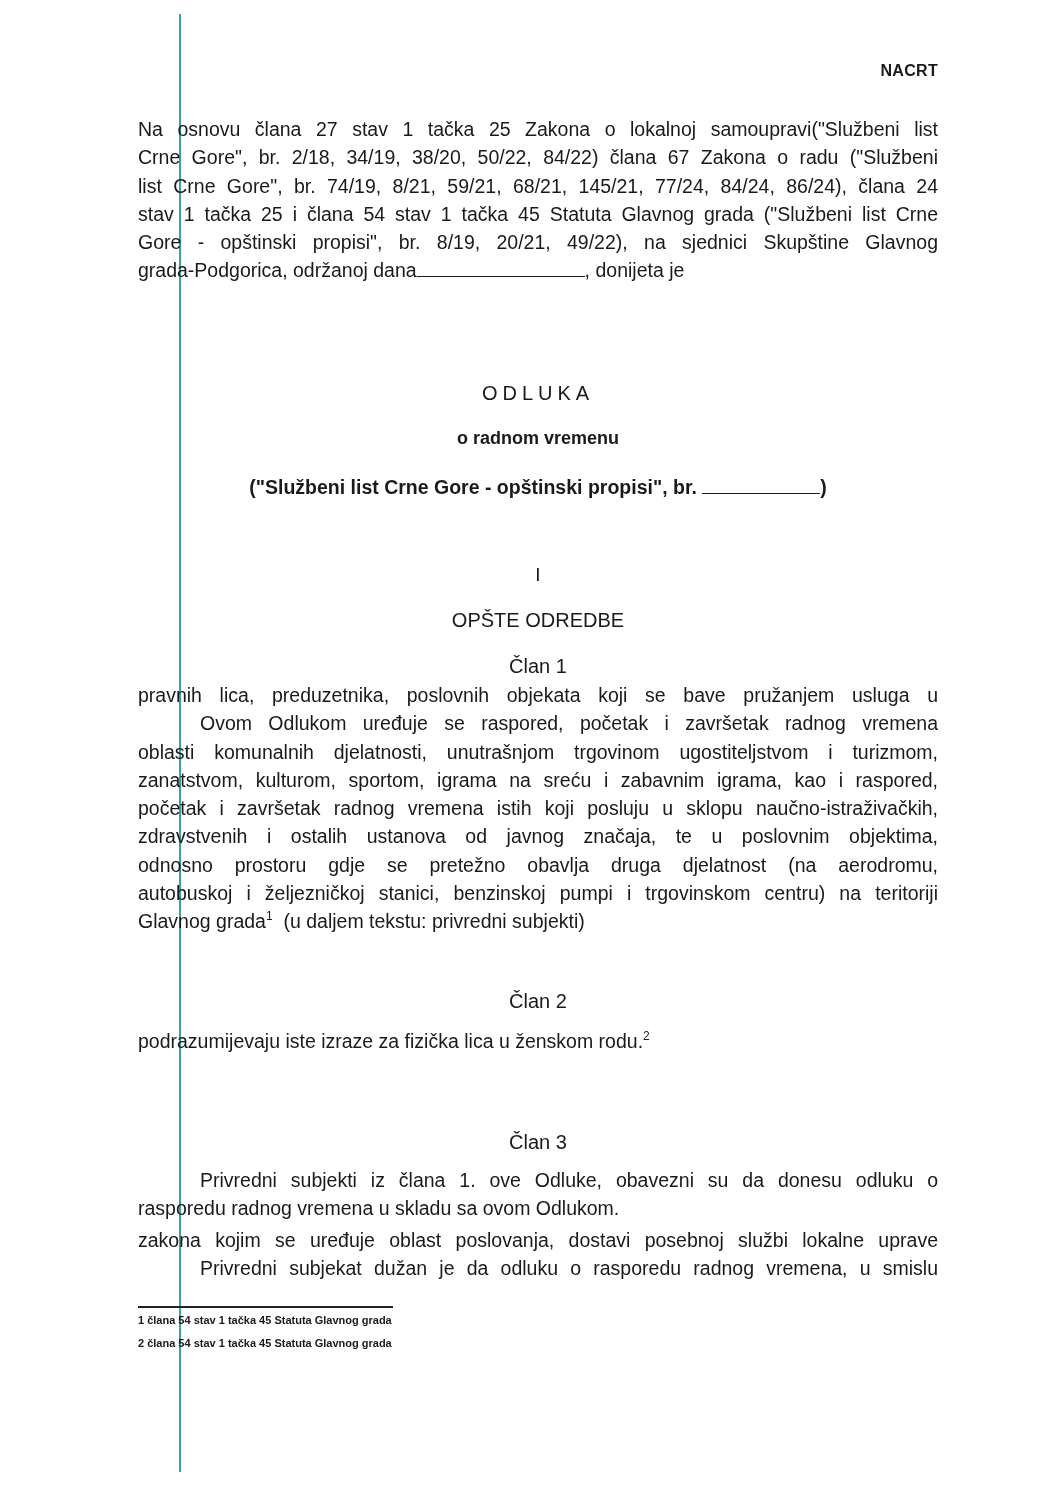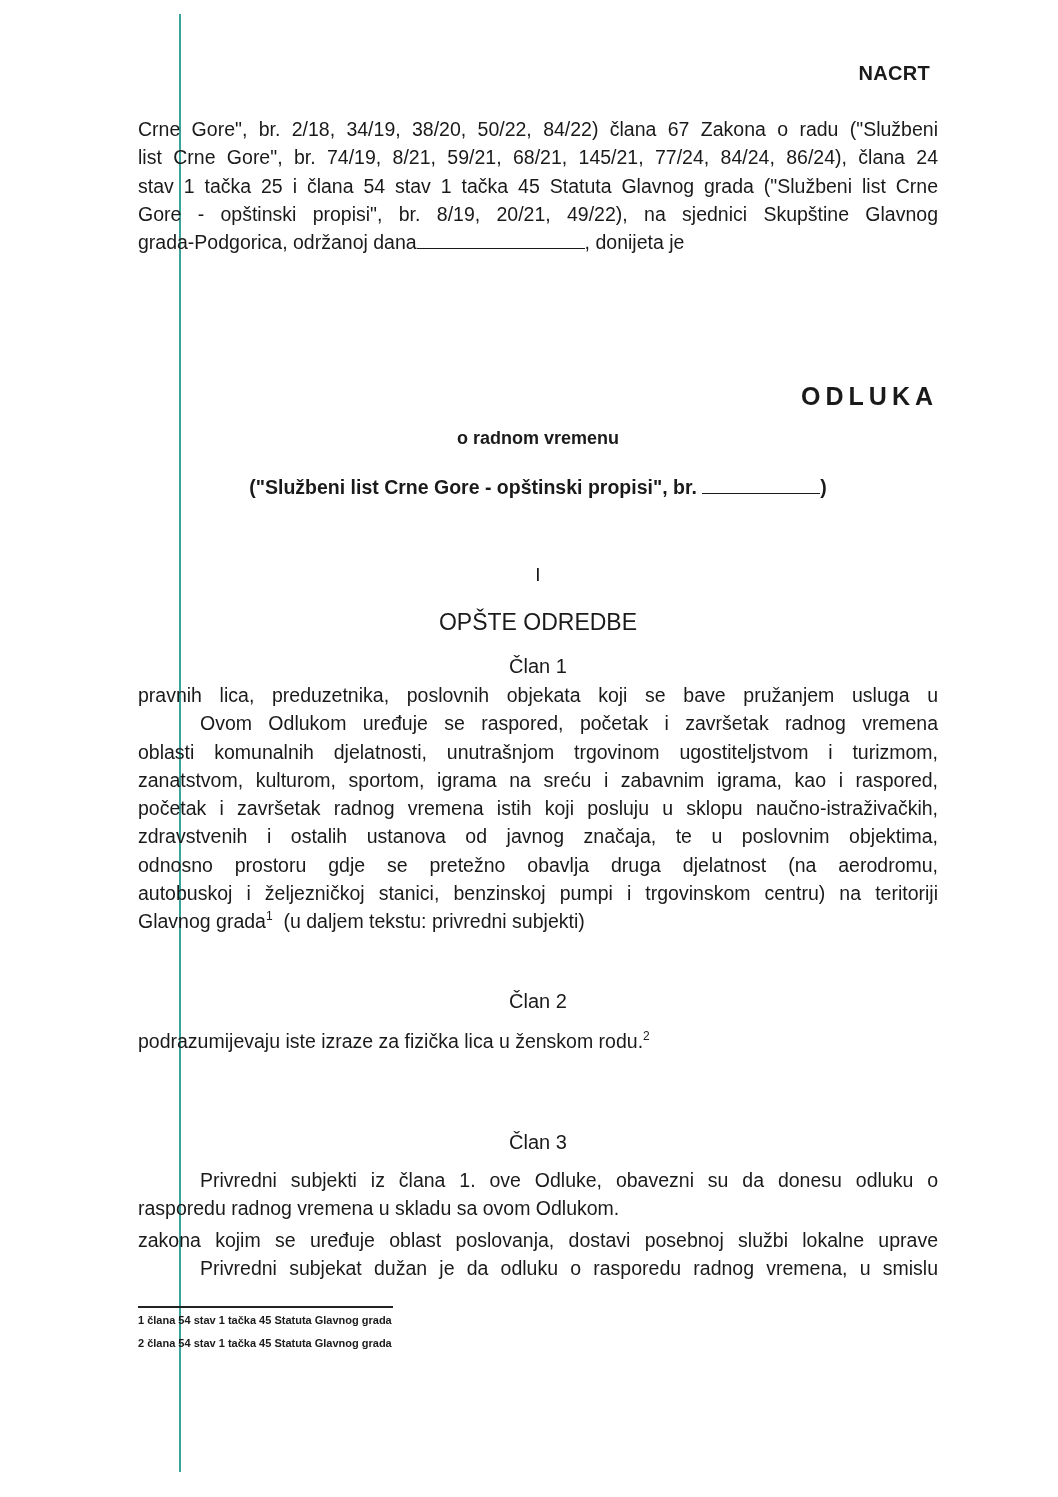--- a/index.html
+++ b/index.html
@@ -24,23 +24,23 @@
       background: #3aa39a;
     }
     .page {
       position: absolute;
       left: 138px;
       top: 0;
       width: 800px;
     }
     .draft-label {
       position: absolute;
-      right: 8px;
+      right: 0;
       top: 62px;
-      font-size: 20px;
+      font-size: 16px;
       font-weight: bold;
       letter-spacing: 0.3px;
     }
     .block {
       position: absolute;
       left: 0;
       width: 800px;
     }
     .line {
       display: block;
@@ -60,38 +60,37 @@
       padding-left: 62px;
       box-sizing: border-box;
     }
     .center {
       position: absolute;
       left: 0;
       width: 800px;
       text-align: center;
     }
     .title {
-      font-size: 25px;
-      font-weight: bold;
+      font-size: 20px;
+      font-weight: normal;
       letter-spacing: 5px;
-      text-align: right;
     }
     .subtitle {
       font-size: 18px;
       font-weight: bold;
     }
     .gazette {
       font-size: 19.5px;
       font-weight: bold;
     }
     .roman {
       font-size: 19px;
     }
     .section-head {
-      font-size: 23px;
+      font-size: 20px;
     }
     .article-head {
       font-size: 20px;
     }
     sup {
       font-size: 12px;
       vertical-align: 8px;
       line-height: 0;
     }
     .blank {
@@ -120,20 +119,21 @@
 </head>
 <body>
 
 <div class="margin-line"></div>
 
 <div class="page">
 
   <div class="draft-label">NACRT</div>
 
   <div class="block" style="top:115px;">
+    <span class="line">Na osnovu člana 27 stav 1 tačka 25 Zakona o lokalnoj samoupravi("Službeni list</span>
     <span class="line">Crne Gore", br. 2/18, 34/19, 38/20, 50/22, 84/22) člana 67 Zakona o radu ("Službeni</span>
     <span class="line">list Crne Gore", br. 74/19, 8/21, 59/21, 68/21, 145/21, 77/24, 84/24, 86/24), člana 24</span>
     <span class="line">stav 1 tačka 25 i člana 54 stav 1 tačka 45 Statuta Glavnog grada ("Službeni list Crne</span>
     <span class="line">Gore - opštinski propisi", br. 8/19, 20/21, 49/22), na sjednici Skupštine Glavnog</span>
     <span class="line last"><span>grada-Podgorica, održanoj  dana</span><span class="blank" style="width:168px;"></span><span>, donijeta je</span></span>
   </div>
 
   <div class="center title" style="top:382px;">ODLUKA</div>
   <div class="center subtitle" style="top:428px;">o radnom vremenu</div>
   <div class="center gazette" style="top:475px;"><span>("Službeni list Crne Gore - opštinski propisi", br. </span><span class="blank" style="width:118px;"></span><span>)</span></div>

